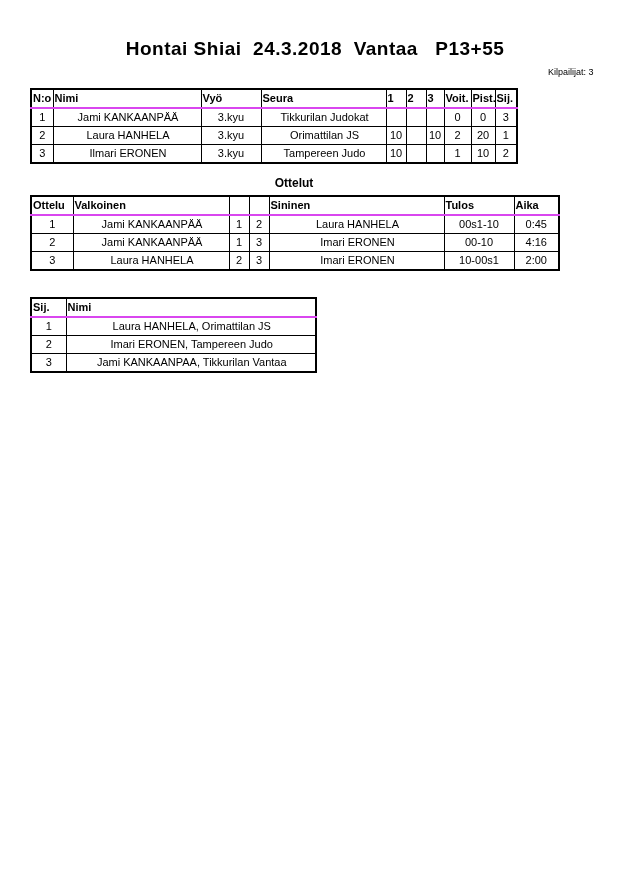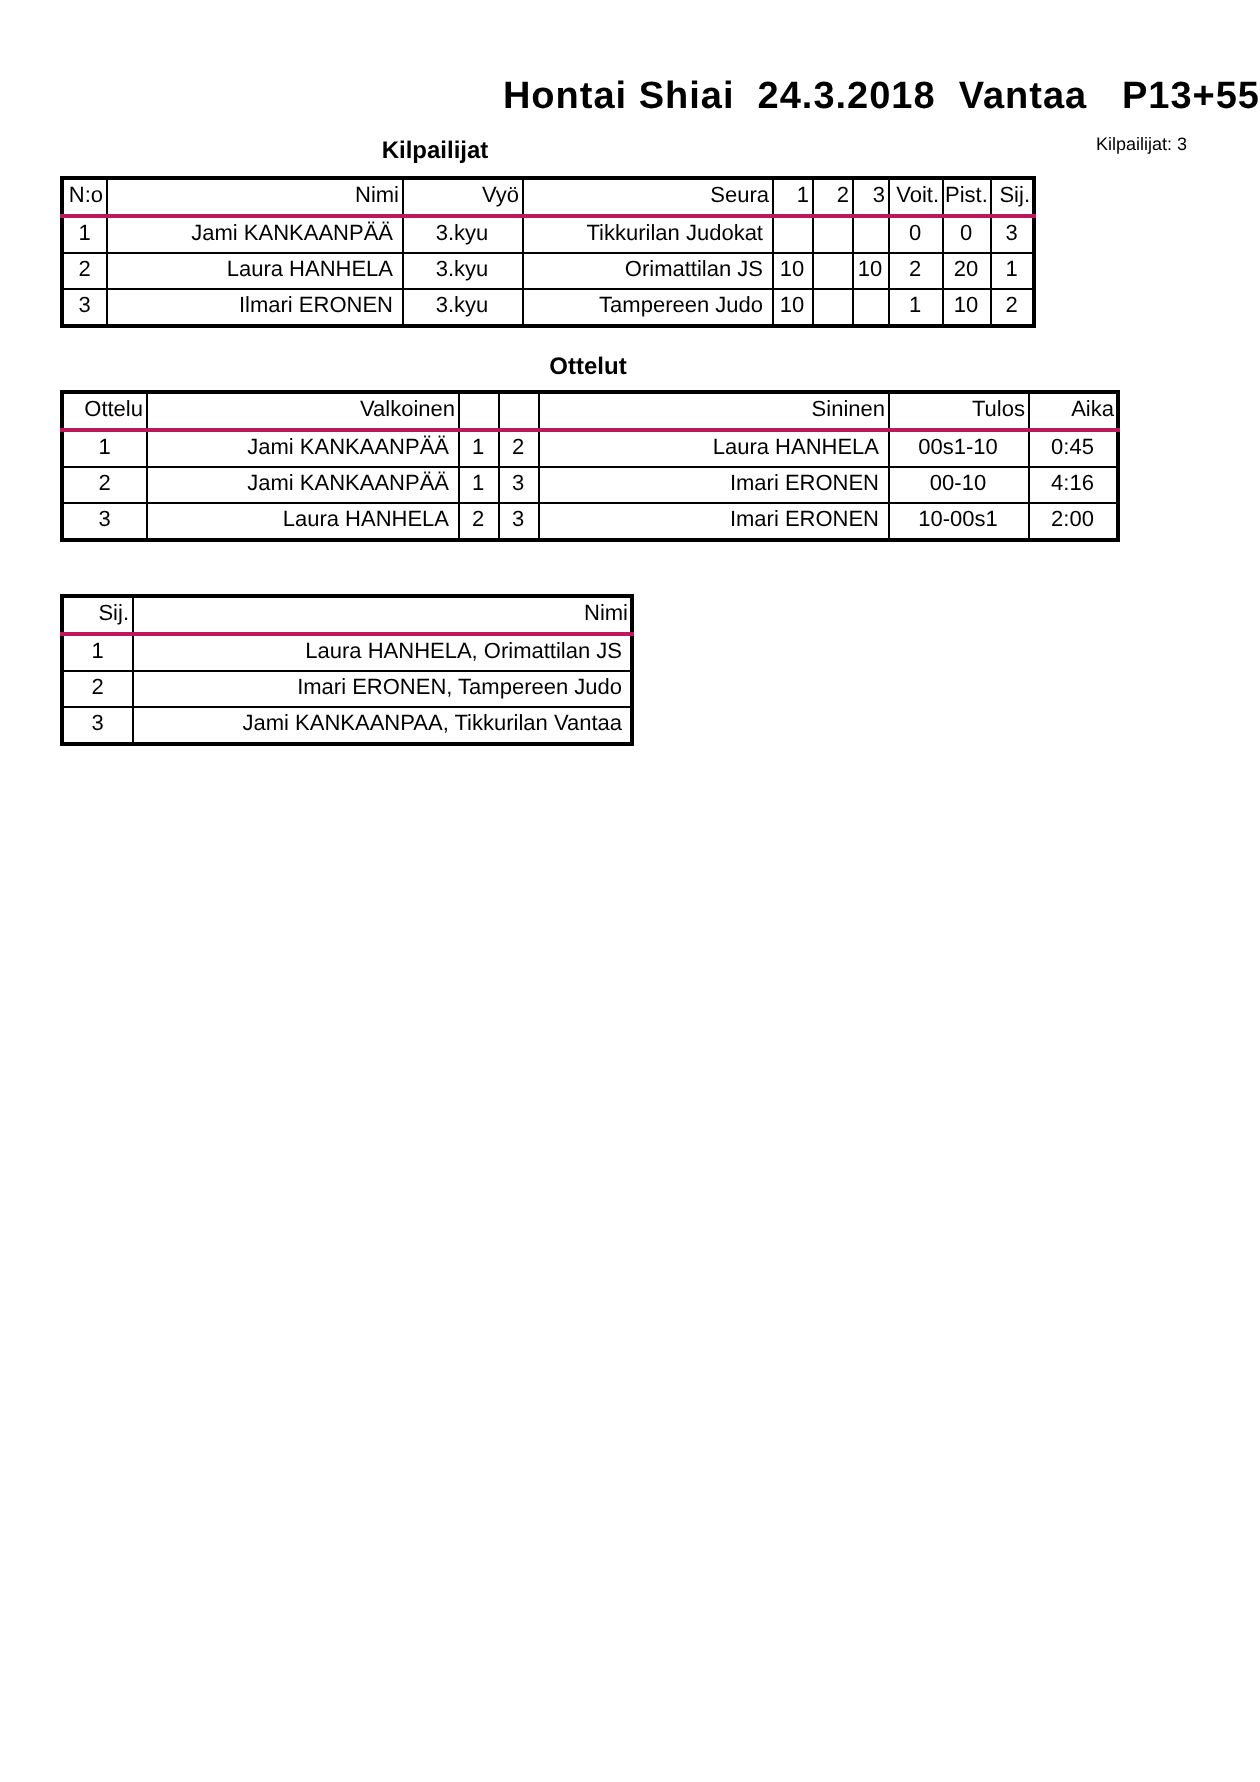--- a/index.html
+++ b/index.html
@@ -6,21 +6,21 @@
   html, body { background: #ffffff; }
   body {
     width: 630px; height: 891px;
     font-family: "Liberation Sans", sans-serif;
     color: #000000;
   }
   .page { position: relative; width: 630px; height: 891px; background: #ffffff; overflow: hidden; }
 
   .doc-title {
     position: absolute; top: 38px; left: 0; width: 630px;
-    text-align: right; font-weight: bold; font-size: 19px;
+    text-align: center; font-weight: bold; font-size: 19px;
     white-space: pre; letter-spacing: 0.5px;
   }
   .competitor-count {
     position: absolute; top: 67px; left: 548px;
     font-size: 9px;
   }
 
   .section-label {
     position: absolute; font-weight: bold; font-size: 12px; text-align: center;
   }
@@ -31,39 +31,38 @@
   table.tbl {
     position: absolute; border-collapse: collapse; table-layout: fixed;
     background: #ffffff; border: 2px solid #000;
   }
   .tbl th, .tbl td {
     border: 1px solid #000;
     font-size: 11px; height: 18px; line-height: 17px;
     padding: 0 4px; overflow: hidden; white-space: nowrap;
   }
   .tbl thead th {
-    border-bottom: 2px solid #be185d;
-    font-weight: normal; text-align: right; padding: 0 1px;
+    border-bottom: 2px solid #d946ef;
+    font-weight: bold; text-align: left; padding: 0 1px;
   }
   .tbl-kilpailijat { top: 88px;  left: 30px; width: 486px; }
   .tbl-ottelut     { top: 195px; left: 30px; width: 528px; border-radius: 26px; }
   .tbl-tulokset    { top: 297px; left: 30px; width: 285px; }
 
   td.c { text-align: center; padding: 0 1px; }
-  td.l { text-align: right; padding-left: 6px; }
+  td.l { text-align: center; padding-left: 6px; }
 </style>
 </head>
 <body>
 
 <div class="page">
 
   <div class="doc-title">Hontai Shiai  24.3.2018  Vantaa   P13+55</div>
   <div class="competitor-count">Kilpailijat: 3</div>
 
-  <div class="section-label lbl-kilpailijat">Kilpailijat</div>
   <table class="tbl tbl-kilpailijat">
     <colgroup>
       <col style="width:22px">
         <col style="width:148px">
         <col style="width:60px">
         <col style="width:125px">
       <col style="width:20px">
         <col style="width:20px">
         <col style="width:18px">
       <col style="width:27px">

